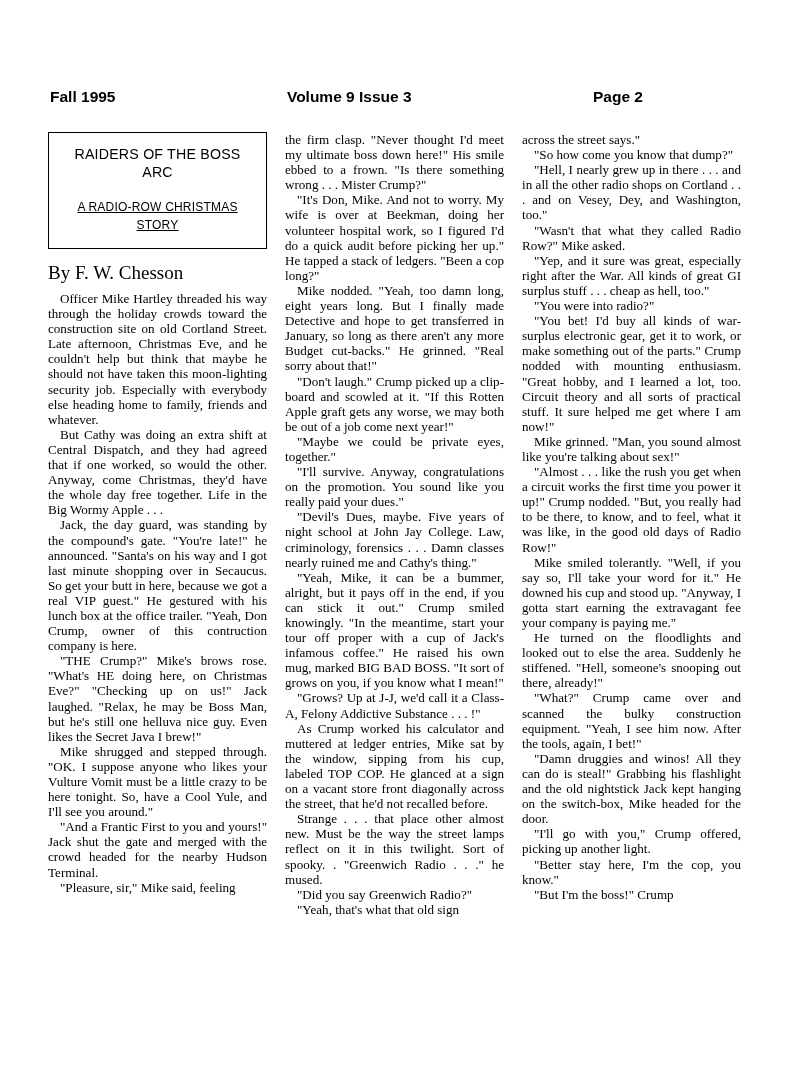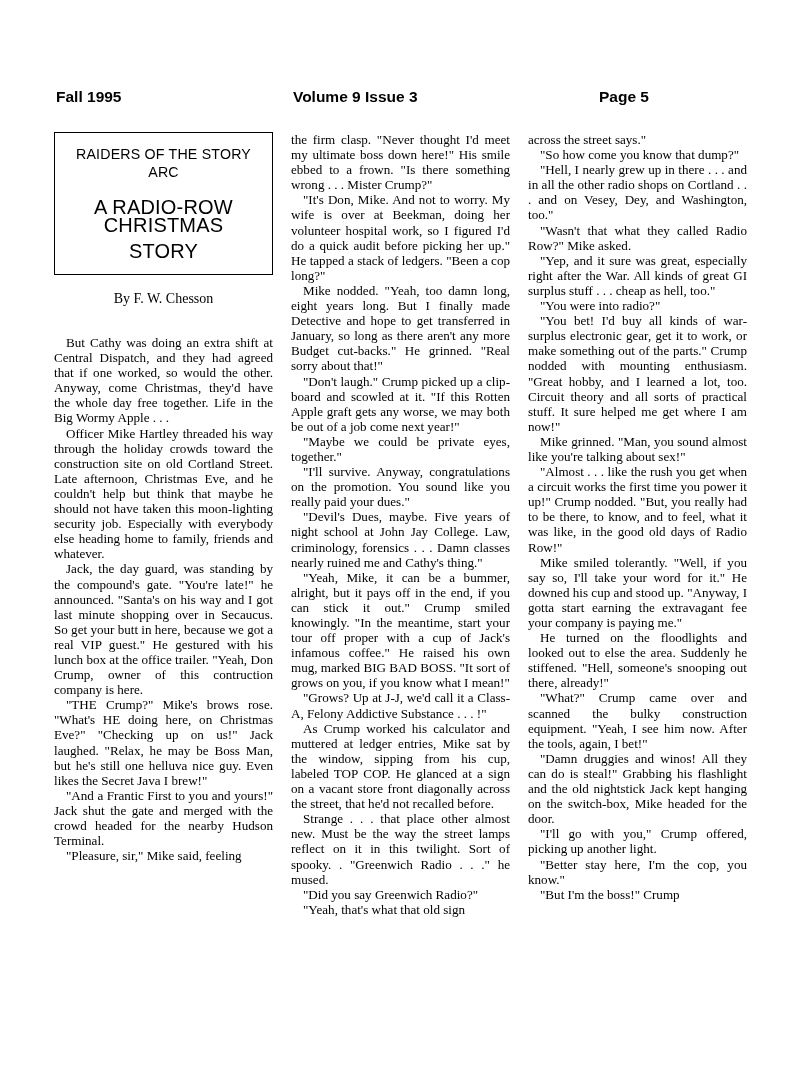--- a/index.html
+++ b/index.html
@@ -10,21 +10,21 @@
   body {
     width: 811px;
     height: 1072px;
     position: relative;
     font-family: "Liberation Serif", serif;
     color: #000000;
     overflow: hidden;
   }
   .page {
     position: absolute;
-    left: 8px; top: 0;
+    left: 2px; top: 0;
     width: 701px;
     height: 1072px;
     box-sizing: border-box;
     padding: 88px 58px 40px 46px;
   }
   
   .header {
     display: flex;
     justify-content: space-between;
     align-items: baseline;
@@ -67,64 +67,66 @@
     margin-bottom: 16px;
     text-align: center;
     font-family: "Liberation Sans", sans-serif;
   }
   .titlebox .t1 {
     font-size: 14.2px;
     line-height: 18px;
     letter-spacing: .2px;
   }
   .titlebox .t2 {
-    font-size: 20px;
+    font-size: 12px;
     line-height: 18px;
     margin-top: 17px;
     letter-spacing: .2px;
+    text-decoration: underline;
   }
   .byline {
-    text-align: center;
-    font-size: 14px;
+    text-align: left;
+    font-size: 19px;
     line-height: 16px;
-    margin-bottom: 28px;
+    margin-bottom: 10px;
   }
   .byline div { margin: 0; }
   .byline .b1 { margin-bottom: 1px; }
 </style>
 </head>
 <body>
 
 <div class="page">
 
   <div class="header">
     <div class="left">Fall 1995</div>
     <div class="center">Volume 9 Issue 3</div>
-    <div class="right">Page 5</div>
+    <div class="right">Page 2</div>
   </div>
 
   <div class="columns">
 
     <div class="col">
 
       <div class="titlebox">
-        <div class="t1">RAIDERS OF THE STORY</div>
+        <div class="t1">RAIDERS OF THE BOSS</div>
         <div class="t1">ARC</div>
         <div class="t2">A RADIO-ROW CHRISTMAS</div>
-        <div class="t2" style="margin-top:8px">STORY</div>
+        <div class="t2" style="margin-top:0">STORY</div>
       </div>
 
       <div class="byline">
         <div class="b1">By F. W. Chesson</div>
       </div>
 
+      <p>Officer Mike Hartley threaded his way through the holiday crowds toward the construction site on old Cortland Street. Late afternoon, Christmas Eve, and he couldn't help but think that maybe he should not have taken this moon-lighting security job. Especially with everybody else heading home to family, friends and whatever.</p>
       <p>But Cathy was doing an extra shift at Central Dispatch, and they had agreed that if one worked, so would the other. Anyway, come Christmas, they'd have the whole day free together. Life in the Big Wormy Apple . . .</p>
-      <p>Officer Mike Hartley threaded his way through the holiday crowds toward the construction site on old Cortland Street. Late afternoon, Christmas Eve, and he couldn't help but think that maybe he should not have taken this moon-lighting security job. Especially with everybody else heading home to family, friends and whatever.</p>
       <p>Jack, the day guard, was standing by the compound's gate. "You're late!" he announced. "Santa's on his way and I got last minute shopping over in Secaucus. So get your butt in here, because we got a real VIP guest." He gestured with his lunch box at the office trailer. "Yeah, Don Crump, owner of this contruction company is here.</p>
       <p>"THE Crump?" Mike's brows rose. "What's HE doing here, on Christmas Eve?" "Checking up on us!" Jack laughed. "Relax, he may be Boss Man, but he's still one helluva nice guy. Even likes the Secret Java I brew!"</p>
+      <p>Mike shrugged and stepped through. "OK. I suppose anyone who likes your Vulture Vomit must be a little crazy to be here tonight. So, have a Cool Yule, and I'll see you around."</p>
       <p>"And a Frantic First to you and yours!" Jack shut the gate and merged with the crowd headed for the nearby Hudson Terminal.</p>
       <p>"Pleasure, sir," Mike said, feeling</p>
     </div>
 
     <div class="col">
       <p class="noindent">the firm clasp. "Never thought I'd meet my ultimate boss down here!" His smile ebbed to a frown. "Is there something wrong . . . Mister Crump?"</p>
       <p>"It's Don, Mike. And not to worry. My wife is over at Beekman, doing her volunteer hospital work, so I figured I'd do a quick audit before picking her up." He tapped a stack of ledgers. "Been a cop long?"</p>
       <p>Mike nodded. "Yeah, too damn long, eight years long. But I finally made Detective and hope to get transferred in January, so long as there aren't any more Budget cut-backs." He grinned. "Real sorry about that!"</p>
       <p>"Don't laugh." Crump picked up a clip-board and scowled at it. "If this Rotten Apple graft gets any worse, we may both be out of a job come next year!"</p>
       <p>"Maybe we could be private eyes, together."</p>

